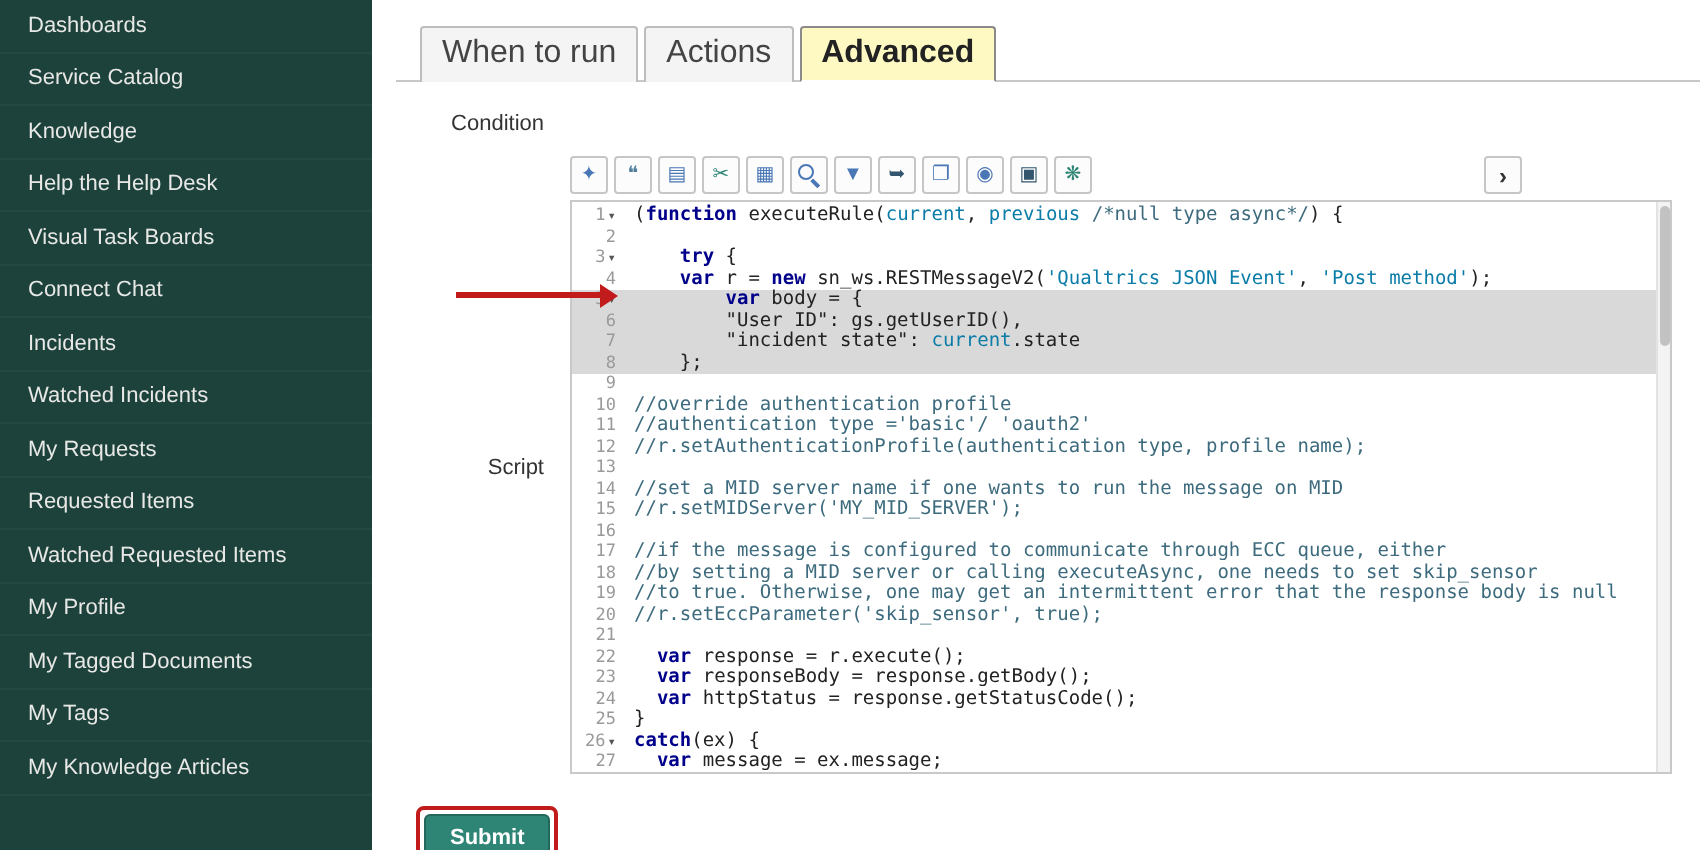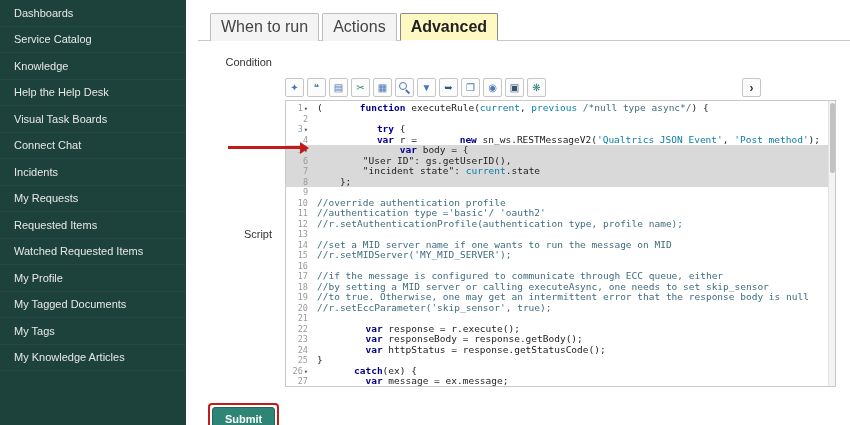--- a/index.html
+++ b/index.html
@@ -78,21 +78,21 @@
     padding-top: 2px; cursor: text;
   }
   .code-row { display: flex; height: 10.5px; white-space: pre; }
   .code-row.row-hl { background: #d9d9d9; }
   .gutter {
     width: 24px; flex: none; text-align: right; padding-right: 2px;
     color: #9a9a9a; font-size: 8.5px;
   }
   .fold { color: #555; font-size: 7px; margin-left: 1px; cursor: pointer; }
   .code { padding-left: 7px; color: #222; }
-  .kw { color: #00008b; font-weight: bold; margin-left: 37px; }
+  .kw { color: #00008b; font-weight: bold; }
   .st { color: #0b7ca8; margin-top: 12px; }
   .cm { color: #3d6b7d; }
   .sp { color: #0b7ca8; margin-top: 12px; }
 
   .editor-scrollbar {
     position: absolute; right: 0; top: 0; bottom: 0; width: 7px;
     background: #f3f3f3; border-left: 1px solid #e2e2e2;
   }
   .editor-scroll-thumb {
     position: absolute; top: 2px; left: 1px; width: 5px; height: 70px;
@@ -138,20 +138,23 @@
       <span>Help the Help Desk</span>
     </div>
     <div class="sidebar-item">
       <span>Visual Task Boards</span>
     </div>
     <div class="sidebar-item">
       <span>Connect Chat</span>
     </div>
     <div class="sidebar-item">
       <span>Incidents</span>
+    </div>
+    <div class="sidebar-item">
+      <span>Watched Incidents</span>
     </div>
     <div class="sidebar-item">
       <span>My Requests</span>
     </div>
     <div class="sidebar-item">
       <span>Requested Items</span>
     </div>
     <div class="sidebar-item">
       <span>Watched Requested Items</span>
     </div>

